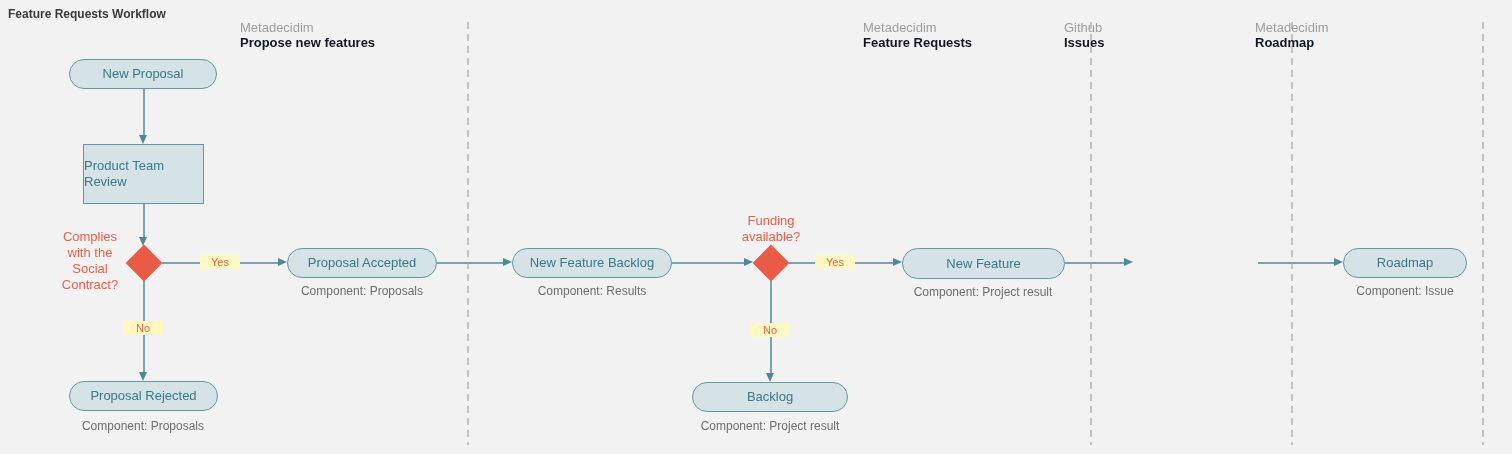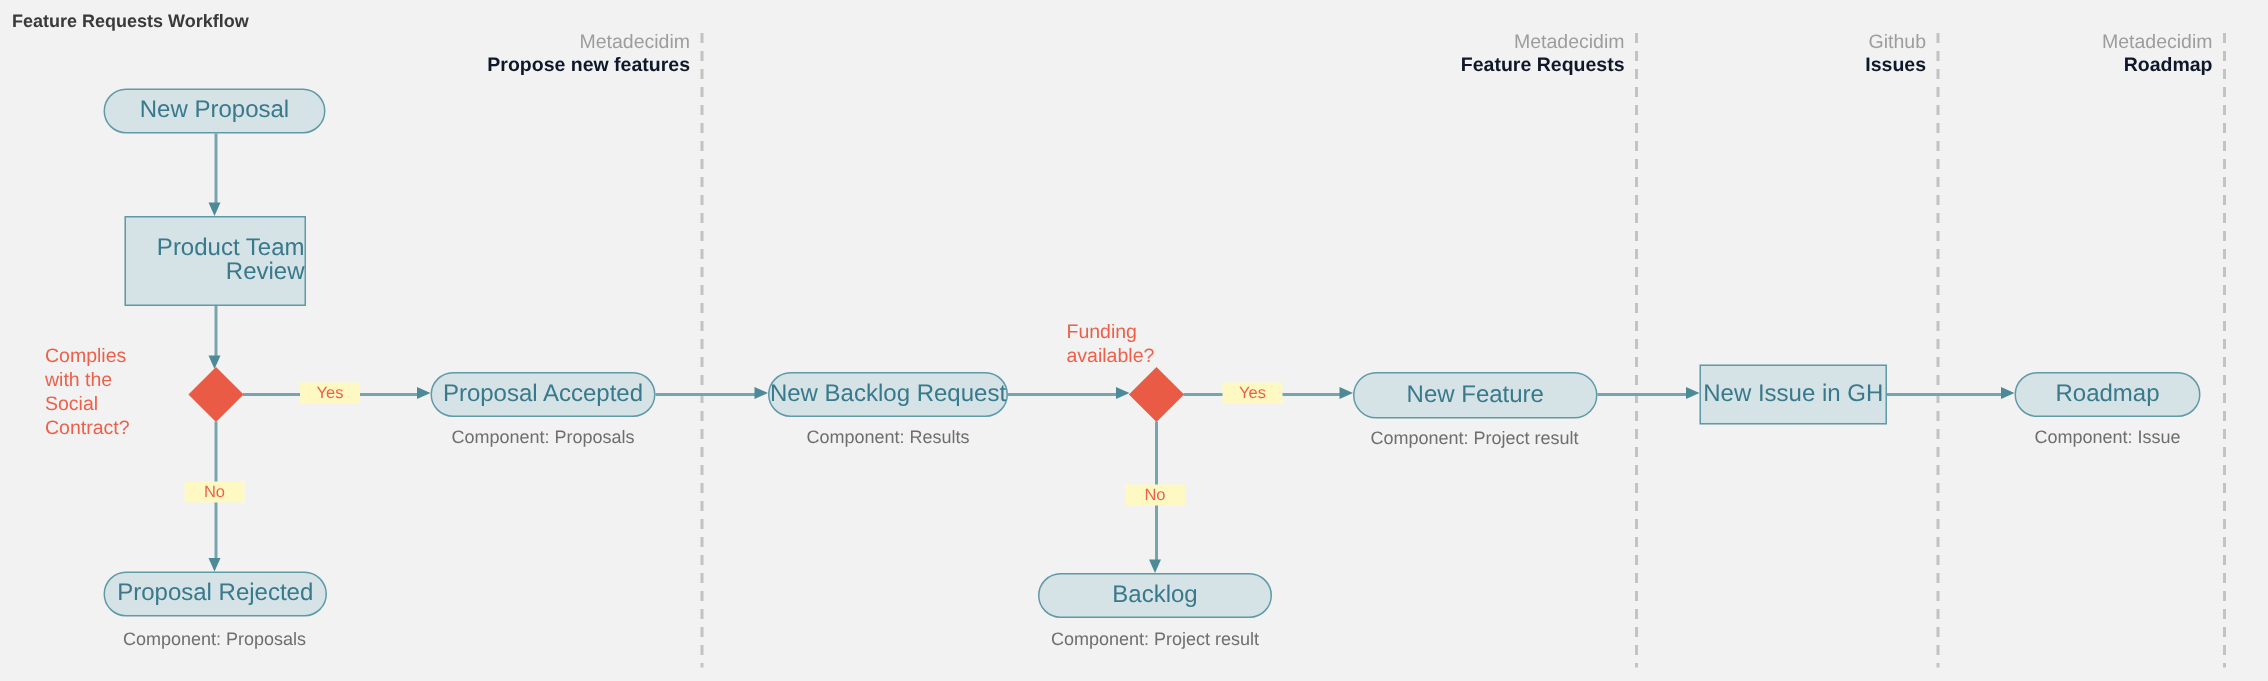--- a/index.html
+++ b/index.html
@@ -4,35 +4,35 @@
 <style>
   html,body{margin:0;padding:0;background:#f2f2f2;}
   body{font-family:"Liberation Sans","DejaVu Sans",sans-serif;}
   .canvas{position:relative;width:1512px;height:454px;background:#f2f2f2;overflow:hidden;}
 
   .title{position:absolute;left:8px;top:7px;font-size:12px;font-weight:700;color:#3a3a3a;}
 
   .vsep{position:absolute;top:22px;height:423px;width:2px;
         background:repeating-linear-gradient(to bottom,#c3c3c3 0 7px,transparent 7px 12px);}
 
-  .lane-header{position:absolute;top:20px;width:220px;text-align:right;line-height:15px;font-size:13px;}
+  .lane-header{position:absolute;top:20px;width:220px;text-align:left;line-height:15px;font-size:13px;}
   .lane-header .platform{color:#9d9d9d;font-weight:400;}
   .lane-header .lane-name{color:#0f172a;font-weight:700;}
 
   .node{position:absolute;display:flex;align-items:center;justify-content:center;
-        background:#d5e2e6;border:1.5px solid #5f9aa6;color:#38798b;font-size:16px;
-        text-align:right;box-sizing:border-box;line-height:16px;}
+        background:#d5e2e6;border:1.5px solid #5f9aa6;color:#38798b;font-size:13px;
+        text-align:left;box-sizing:border-box;line-height:16px;}
   .pill{border-radius:16px;}
   .rect{border-radius:0;}
 
   .diamond{position:absolute;width:26px;height:26px;background:#ea5b45;transform:rotate(45deg);}
 
   .component{position:absolute;width:200px;text-align:center;font-size:12px;color:#6e6e6e;}
 
-  .red-label{position:absolute;color:#ed5f49;font-size:13px;text-align:left;
+  .red-label{position:absolute;color:#ed5f49;font-size:13px;text-align:center;
              white-space:pre-line;line-height:16px;}
   .edge-label{position:absolute;width:40px;text-align:center;font-size:11px;color:#ed5f49;
               background:#fef9c3;padding:1px 0;}
 
   .hline{position:absolute;height:1.5px;background:#77a5ae;}
   .vline{position:absolute;width:1.5px;background:#77a5ae;}
   .arrow-right{position:absolute;width:0;height:0;border-top:4.5px solid transparent;
                border-bottom:4.5px solid transparent;border-left:9px solid #4d8a97;}
   .arrow-down{position:absolute;width:0;height:0;border-left:4.5px solid transparent;
               border-right:4.5px solid transparent;border-top:9px solid #4d8a97;}
@@ -117,43 +117,40 @@
     <span>Proposal Accepted</span>
   </div>
   <div class="component" style="left:262px;top:284px">Component: Proposals</div>
 
   <div class="node pill" style="left:69px;top:381px;width:149px;height:30px">
     <span>Proposal Rejected</span>
   </div>
   <div class="component" style="left:43px;top:419px">Component: Proposals</div>
 
   <div class="node pill" style="left:512px;top:248px;width:160px;height:30px">
-    <span>New Backlog Request</span>
+    <span>New Feature Backlog</span>
   </div>
   <div class="component" style="left:492px;top:284px">Component: Results</div>
 
   <div class="diamond" style="left:758px;top:250px"></div>
   <div class="red-label" style="left:711px;top:213px;width:120px">Funding
 available?</div>
 
   <div class="edge-label" style="left:815px;top:255px">Yes</div>
   <div class="edge-label" style="left:750px;top:323px">No</div>
 
   <div class="node pill" style="left:902px;top:248px;width:163px;height:31px">
     <span>New Feature</span>
   </div>
   <div class="component" style="left:883px;top:285px">Component: Project result</div>
 
   <div class="node pill" style="left:692px;top:382px;width:156px;height:30px">
     <span>Backlog</span>
   </div>
   <div class="component" style="left:670px;top:419px">Component: Project result</div>
 
-  <div class="node rect" style="left:1133px;top:243px;width:125px;height:40px">
-    <span>New Issue in GH</span>
-  </div>
 
   <div class="node pill" style="left:1343px;top:248px;width:124px;height:30px">
     <span>Roadmap</span>
   </div>
   <div class="component" style="left:1305px;top:284px">Component: Issue</div>
 
 </div>
 
 </body></html>

